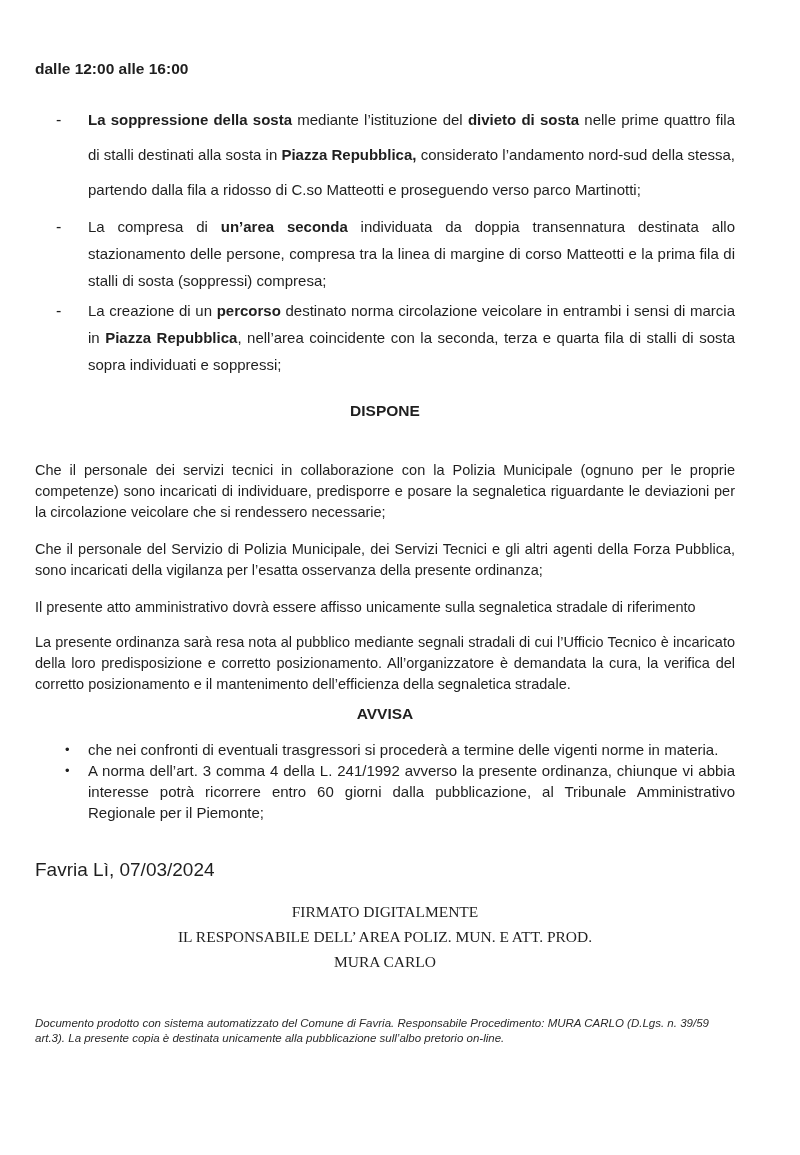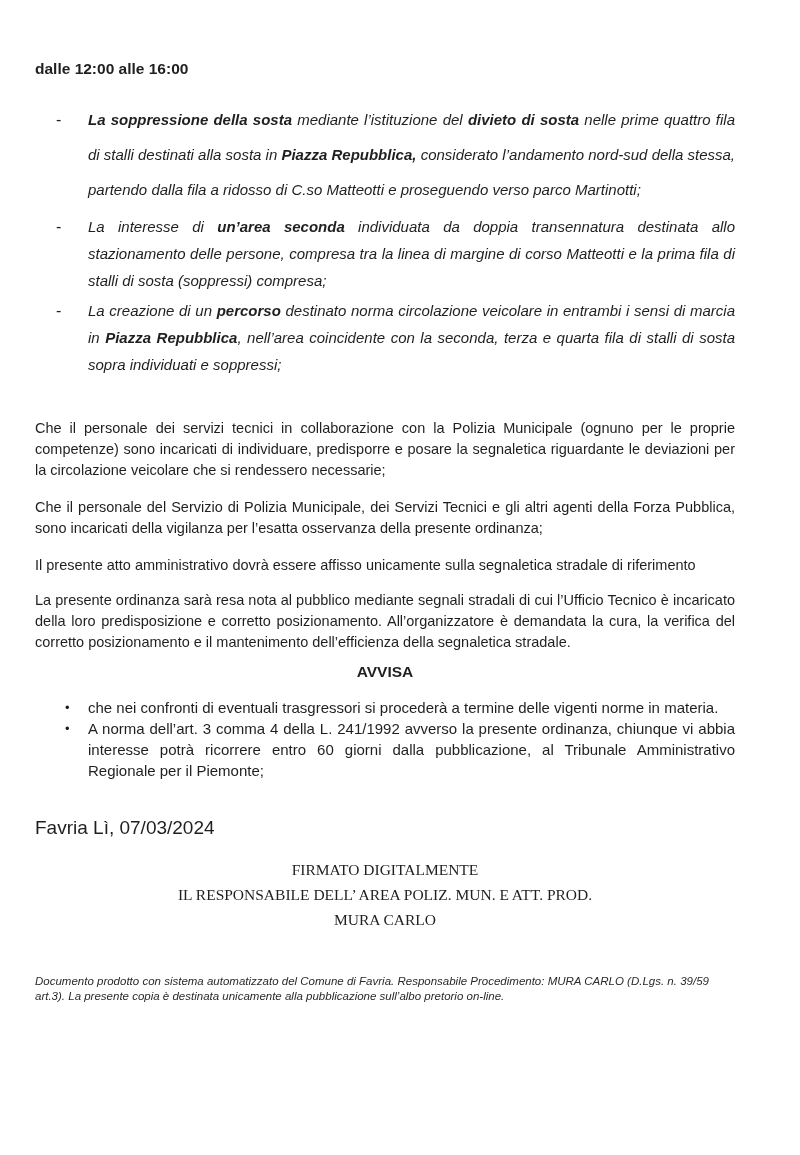--- a/index.html
+++ b/index.html
@@ -24,21 +24,20 @@
     flex: none;
     width: 53px;
     box-sizing: border-box;
     padding-left: 21px;
   }
   .dash-item .itext {
     flex: 1;
     margin: 0;
     text-align: justify;
     font-size: 15px;
-    font-style: italic;
   }
   .li1 .itext { line-height: 35px; }
   .li1 .marker { line-height: 35px; }
   .li1 { margin-bottom: 6px; }
   .li2 .itext, .li2 .marker, .li3 .itext, .li3 .marker { line-height: 27px; }
   .li3 { margin-top: 3px; }
   .b { font-weight: bold; }
   .center-heading {
     text-align: center;
     font-size: 15.5px;
@@ -100,28 +99,29 @@
 
   <p class="time-range">dalle 12:00 alle 16:00</p>
 
   <div>
     <div class="dash-item li1">
       <span class="marker">-</span>
       <p class="itext"><span class="b">La soppressione della sosta</span><span> mediante l’istituzione del </span><span class="b">divieto di sosta</span><span> nelle prime quattro fila di stalli destinati alla sosta in </span><span class="b">Piazza Repubblica,</span><span> considerato l’andamento nord-sud della stessa, partendo dalla fila a ridosso di C.so Matteotti e proseguendo verso parco Martinotti;</span></p>
     </div>
     <div class="dash-item li2">
       <span class="marker">-</span>
-      <p class="itext"><span>La interesse di </span><span class="b">un’area seconda</span><span> individuata da doppia transennatura destinata allo stazionamento delle persone, compresa tra la linea di margine di corso Matteotti e la prima fila di stalli di sosta (soppressi) compresa;</span></p>
+      <p class="itext"><span>La compresa di </span><span class="b">un’area seconda</span><span> individuata da doppia transennatura destinata allo stazionamento delle persone, compresa tra la linea di margine di corso Matteotti e la prima fila di stalli di sosta (soppressi) compresa;</span></p>
     </div>
     <div class="dash-item li3">
       <span class="marker">-</span>
       <p class="itext"><span>La creazione di un </span><span class="b">percorso</span><span> destinato norma circolazione veicolare in entrambi i sensi di marcia in </span><span class="b">Piazza Repubblica</span><span>, nell’area coincidente con la seconda, terza e quarta fila di stalli di sosta sopra individuati e soppressi;</span></p>
     </div>
   </div>
 
+  <h2 class="center-heading">DISPONE</h2>
 
   <p class="body-par p1">Che il personale dei servizi tecnici in collaborazione con la Polizia Municipale (ognuno per le proprie competenze) sono incaricati di individuare, predisporre e posare la segnaletica riguardante le deviazioni per la circolazione veicolare che si rendessero necessarie;</p>
   <p class="body-par">Che il personale del Servizio di Polizia Municipale, dei Servizi Tecnici e gli altri agenti della Forza Pubblica, sono incaricati della vigilanza per l’esatta osservanza della presente ordinanza;</p>
   <p class="body-par">Il presente atto amministrativo dovrà essere affisso unicamente sulla segnaletica stradale di riferimento</p>
   <p class="body-par p4">La presente ordinanza sarà resa nota al pubblico mediante segnali stradali di cui l’Ufficio Tecnico è incaricato della loro predisposizione e corretto posizionamento. All’organizzatore è demandata la cura, la verifica del corretto posizionamento e il mantenimento dell’efficienza della segnaletica stradale.</p>
 
   <h2 class="center-heading avvisa-heading">AVVISA</h2>
 
   <div class="bullet-list">
     <div class="bullet-item">

